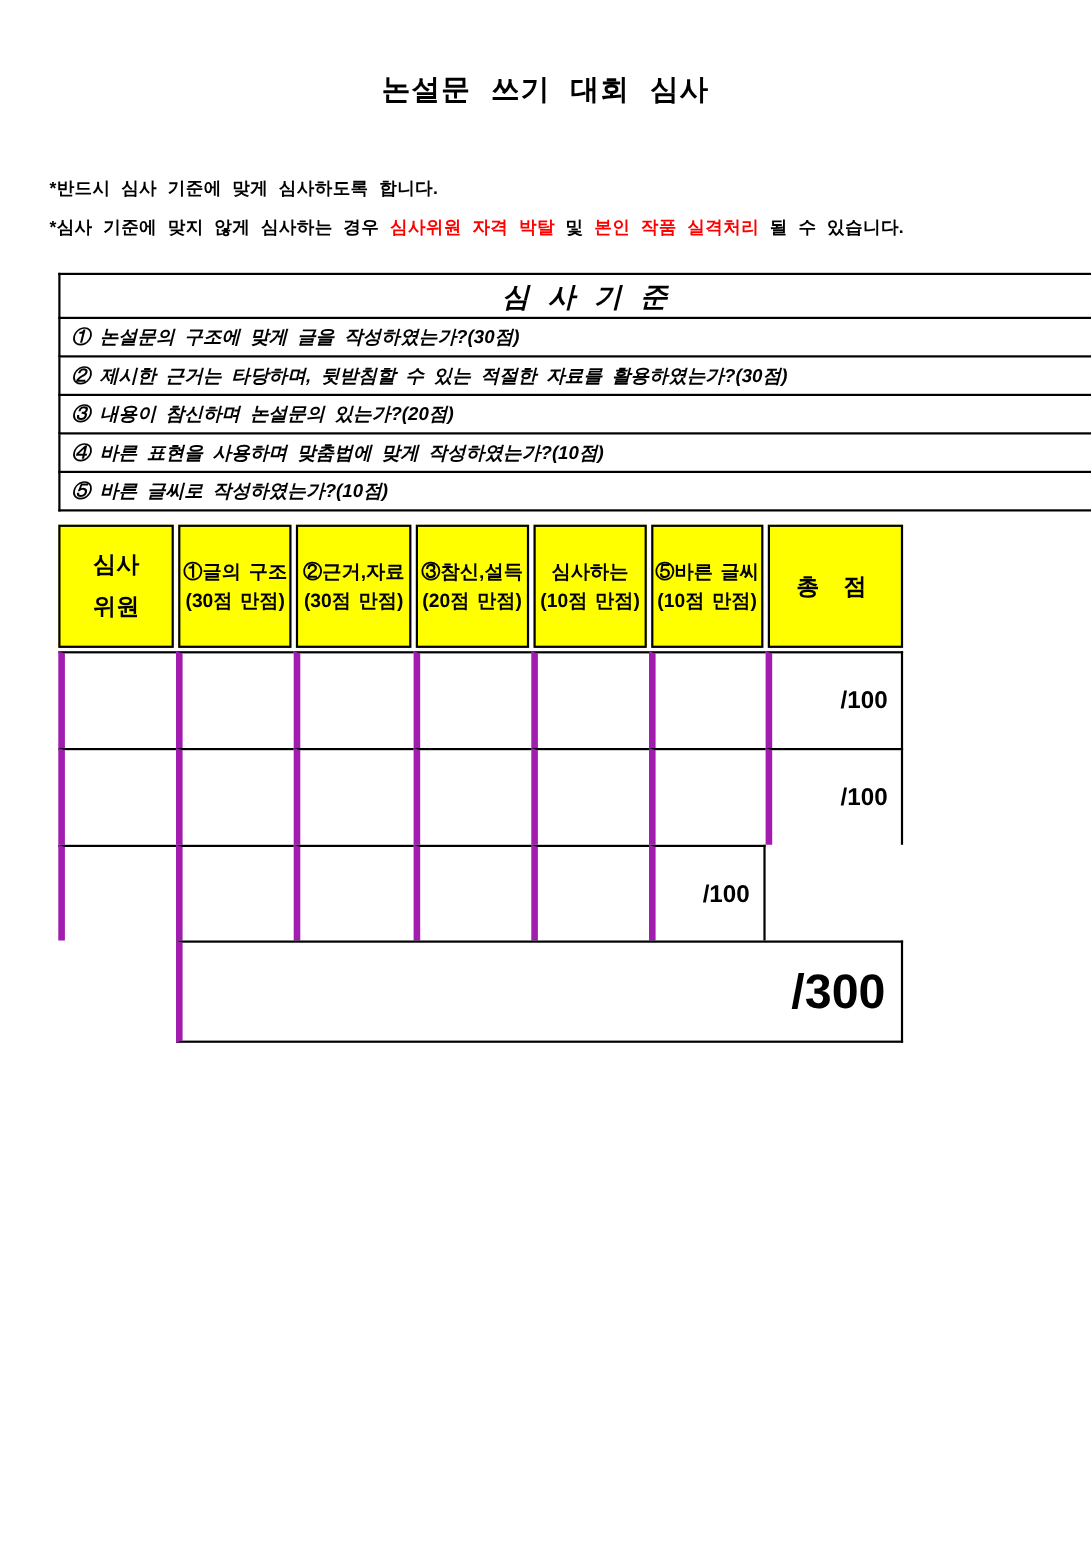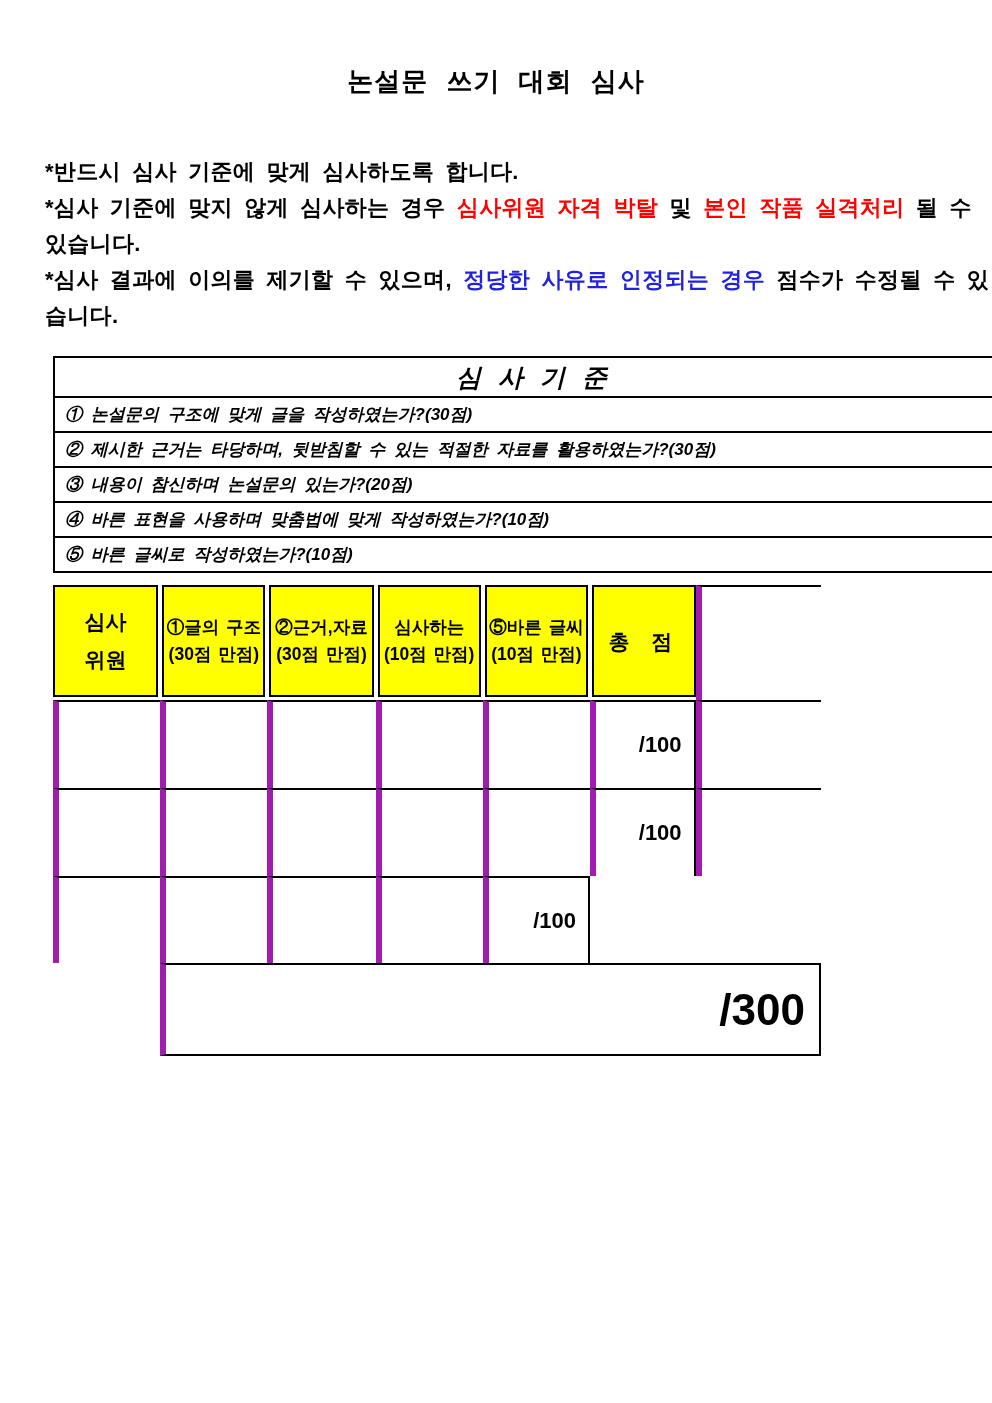--- a/index.html
+++ b/index.html
@@ -10,21 +10,21 @@
     font-weight: bold; color: #000;
     position: relative; overflow: hidden;
   }
   .page-title {
     margin-top: 64px;
     text-align: center;
     font-size: 26px; line-height: 34px;
     word-spacing: 10px; letter-spacing: 1px;
   }
   .notes { margin: 56px 0 0 45px; }
-  .note-line { font-size: 22px; line-height: 36px; word-spacing: 5px; letter-spacing: 0.3px; }
+  .note-line { font-size: 16px; line-height: 36px; word-spacing: 5px; letter-spacing: 0.3px; }
   .c-red  { color: #ff0000; }
   .c-blue { color: #2222dd; }
 
   table.criteria {
     margin: 22px 0 0 53px; width: 962px;
     border-collapse: collapse;
     font-style: italic;
   }
   table.criteria th, table.criteria td { border: 2px solid #000; }
   table.criteria th {
@@ -69,21 +69,20 @@
   }
 </style>
 </head>
 <body>
 
 <div class="page-title">논설문 쓰기 대회 심사</div>
 
 <div class="notes">
   <p class="note-line"><span>*반드시 심사 기준에 맞게 심사하도록 합니다.</span></p>
   <p class="note-line"><span>*심사 기준에 맞지 않게 심사하는 경우 </span><span class="c-red">심사위원 자격 박탈</span><span> 및 </span><span class="c-red">본인 작품 실격처리</span><span> 될 수 있습니다.</span></p>
-  <p class="note-line"><span>*심사 결과에 이의를 제기할 수 있으며, </span><span class="c-blue">정당한 사유로 인정되는 경우</span><span> 점수가 수정될 수 있습니다.</span></p>
 </div>
 
 <table class="criteria">
   <tbody>
     <tr>
         <th>심 사 기 준</th>
       </tr>
     <tr>
         <td>① 논설문의 구조에 맞게 글을 작성하였는가?(30점)</td>
       </tr>
@@ -117,20 +116,26 @@
       </div>
     </div>
   <div class="sh">
       <div class="sh-box">
         <span>②근거,자료</span>
         <span>(30점 만점)</span>
       </div>
     </div>
   <div class="sh">
       <div class="sh-box">
+        <span>③참신,설득</span>
+        <span>(20점 만점)</span>
+      </div>
+    </div>
+  <div class="sh">
+      <div class="sh-box">
         <span>심사하는</span>
         <span>(10점 만점)</span>
       </div>
     </div>
   <div class="sh">
       <div class="sh-box">
         <span>⑤바른 글씨</span>
         <span>(10점 만점)</span>
       </div>
     </div>

